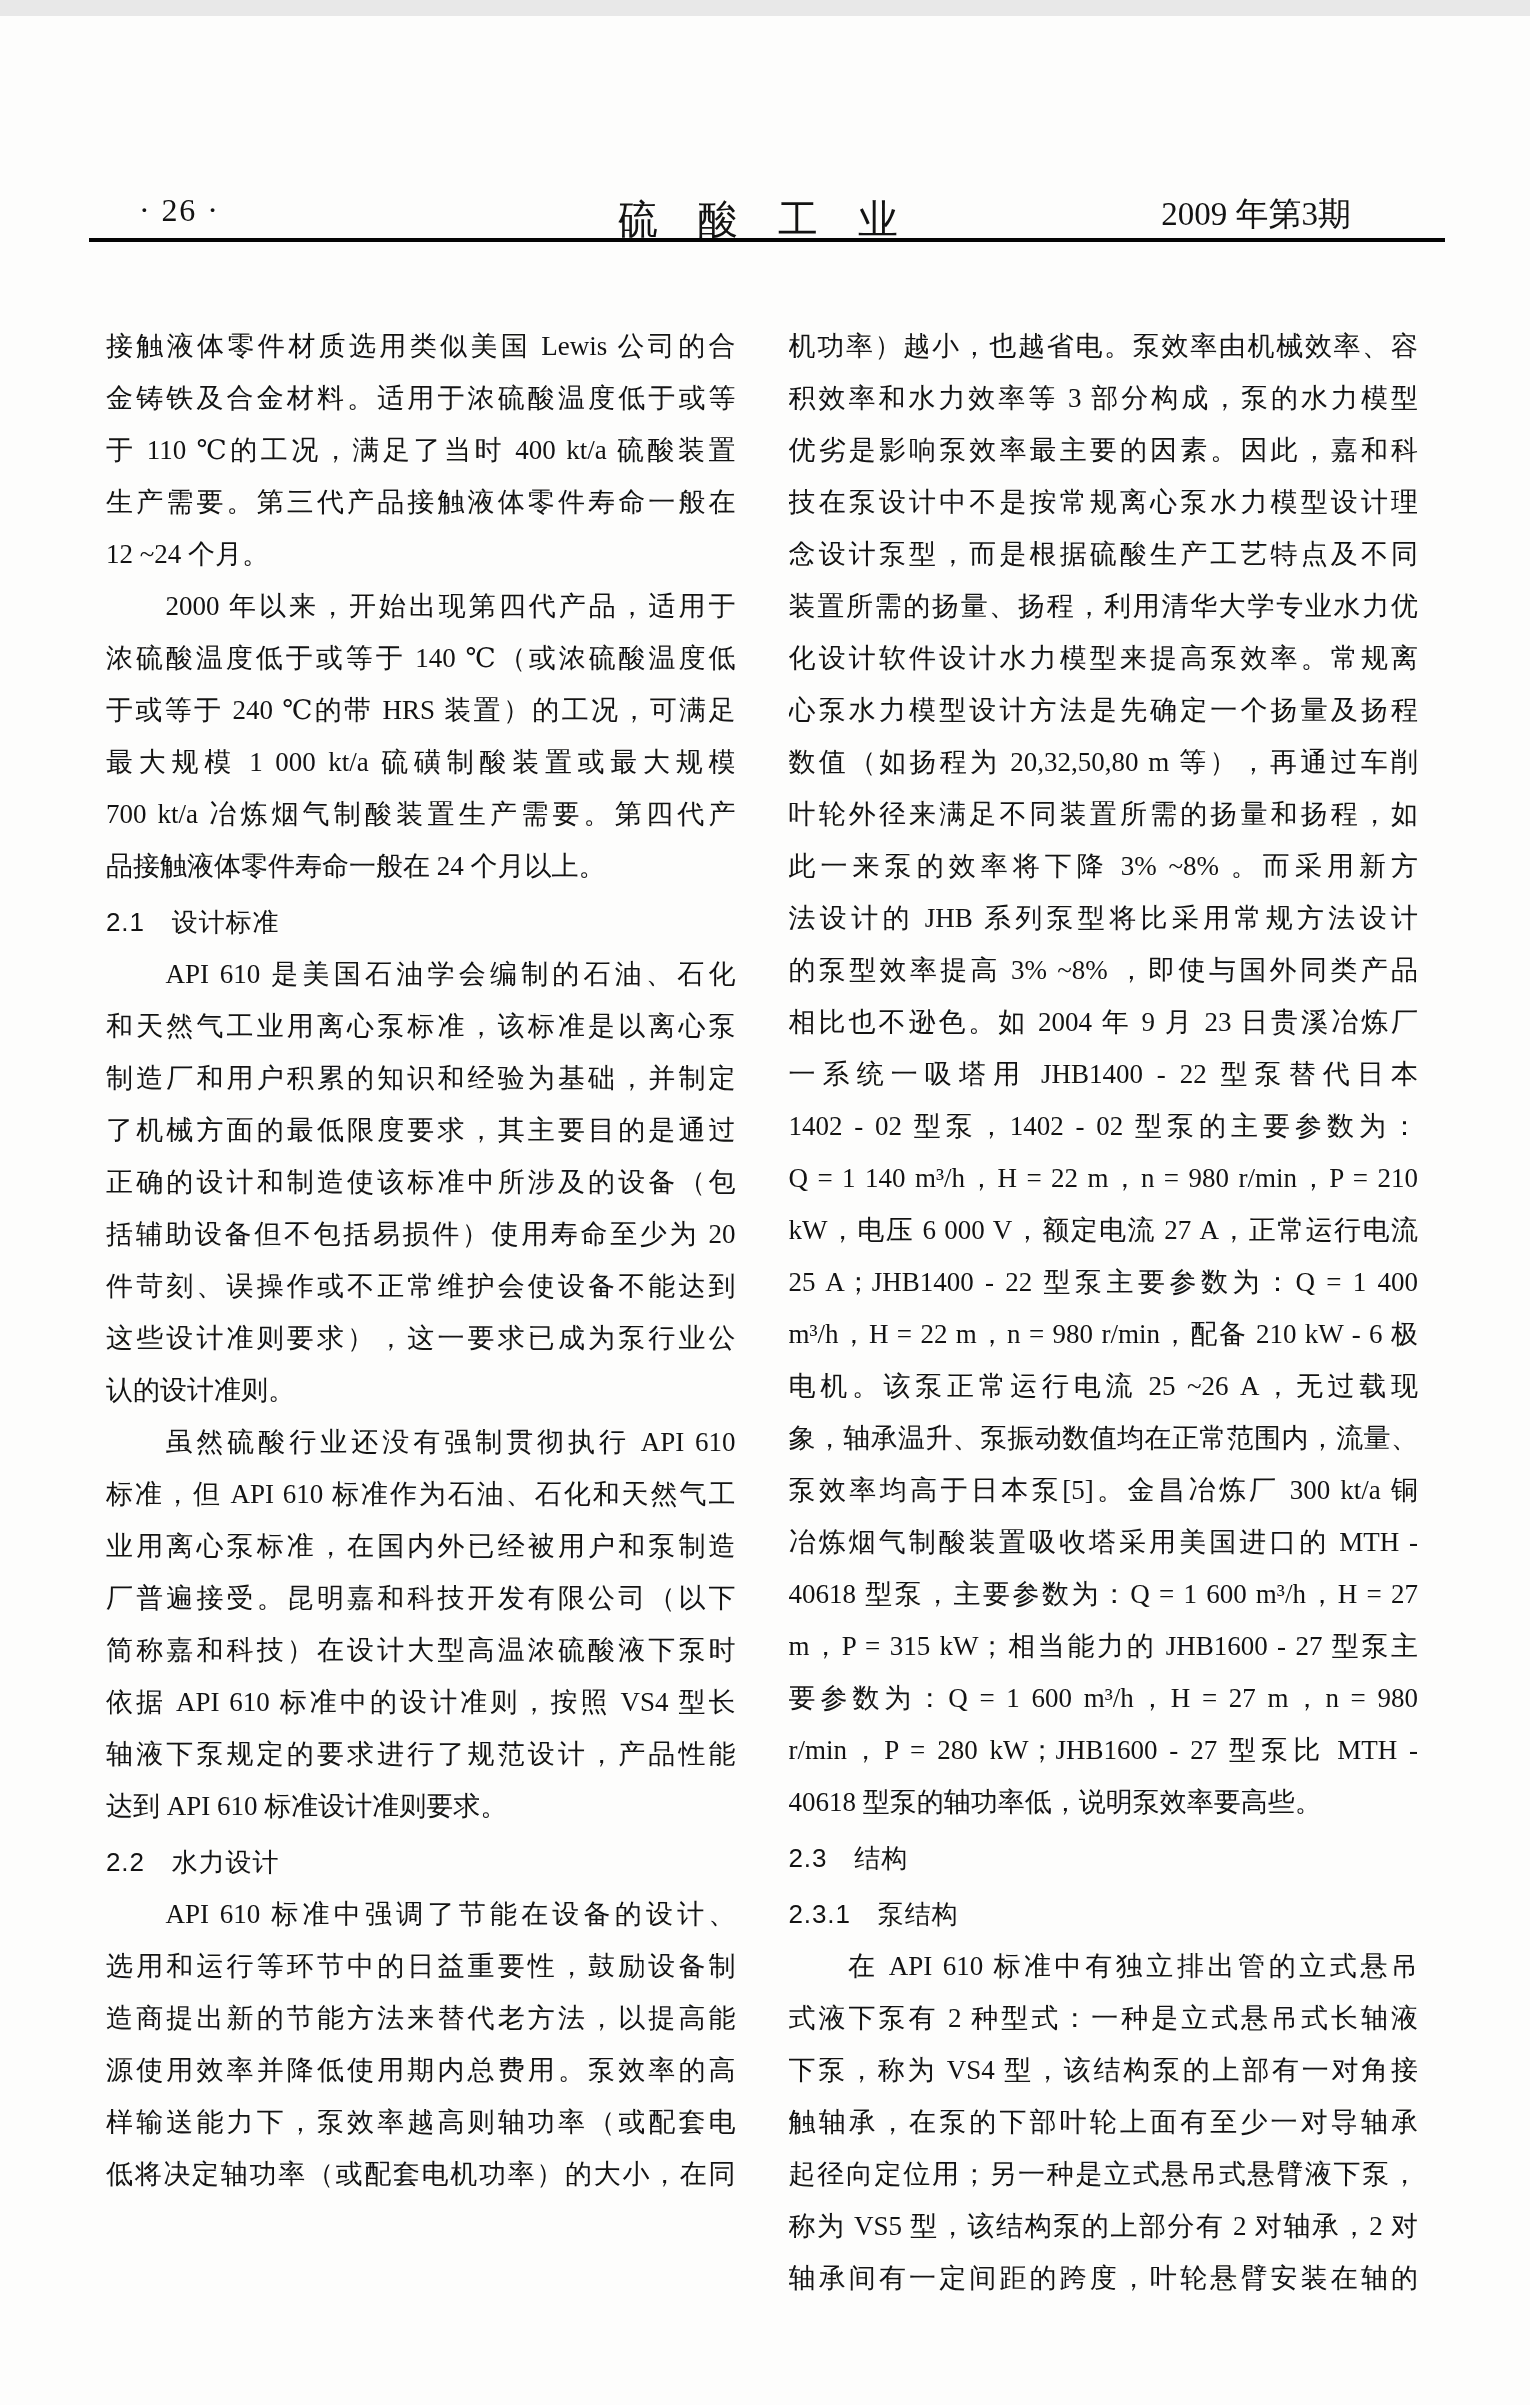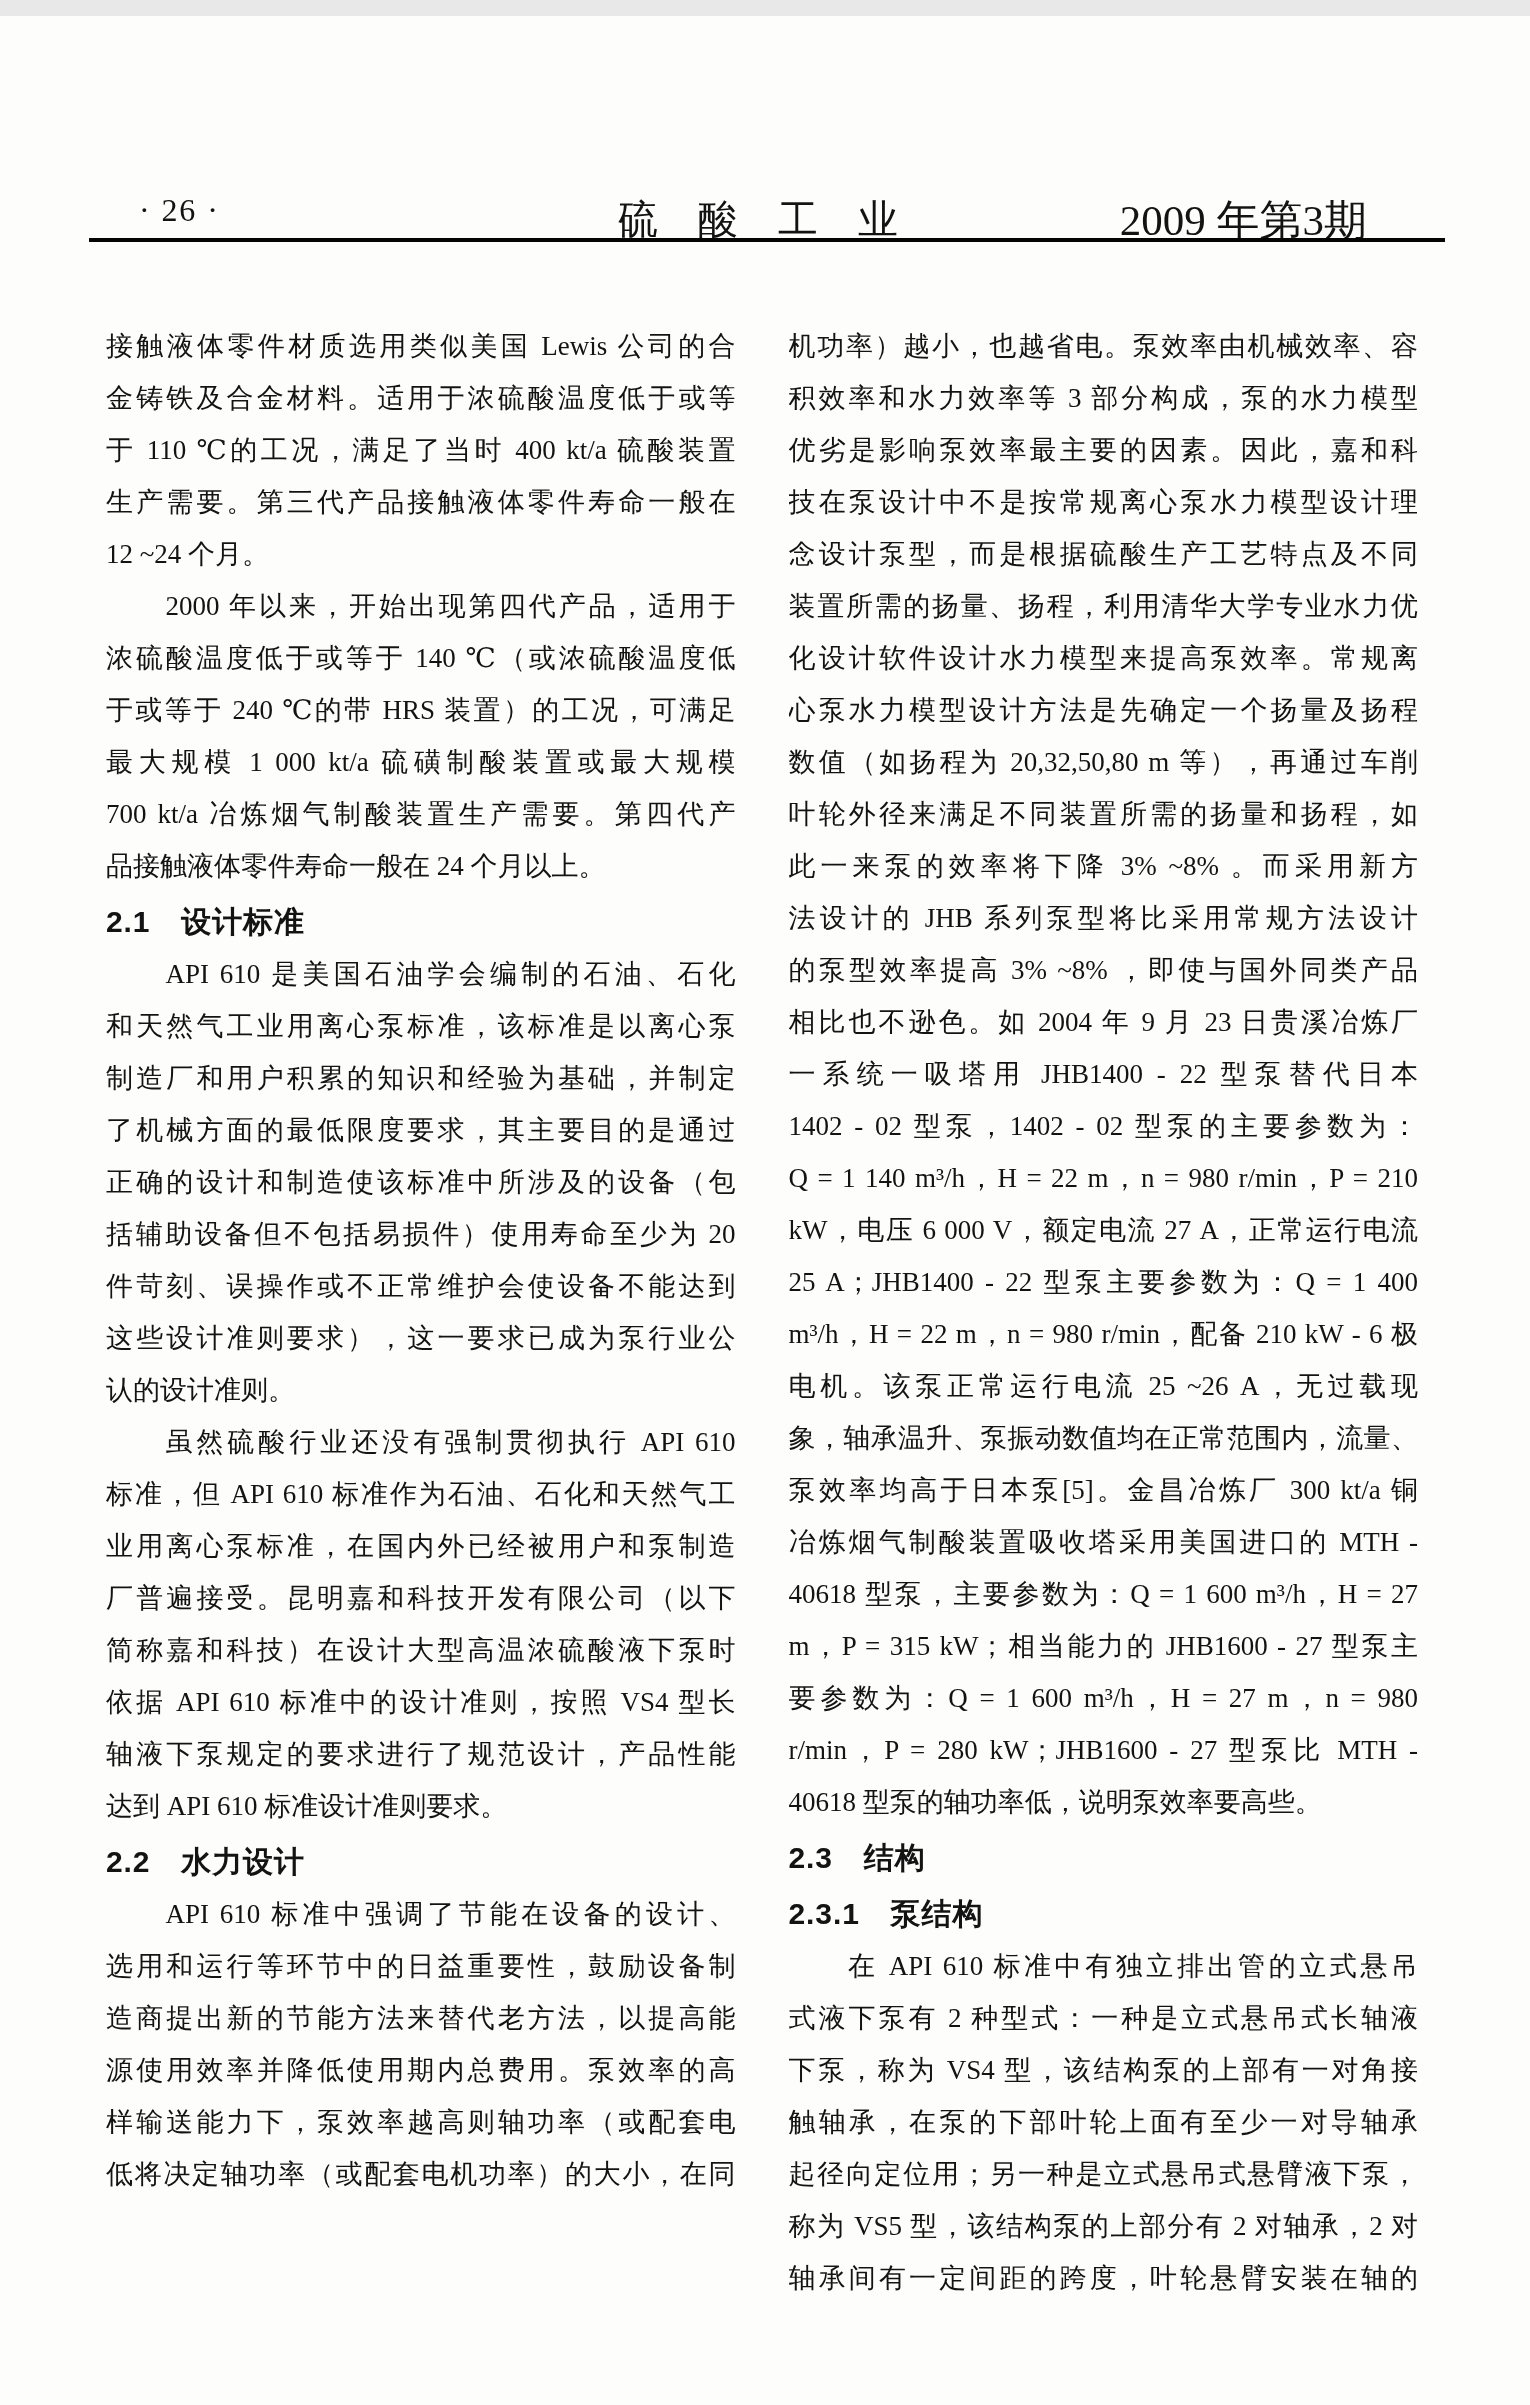--- a/index.html
+++ b/index.html
@@ -8,21 +8,21 @@
     position:relative;
     width:1531px;height:2406px;
     background:#fdfdfc;
     font-family:"Liberation Serif","DejaVu Serif",serif;
     color:#131313;
     overflow:hidden;
     margin:16px auto;
   }
   .hdr-pageno{position:absolute;left:139px;top:176px;font-size:32px;letter-spacing:1.9px;}
   .hdr-journal{position:absolute;left:0;right:0;top:176px;text-align:center;font-size:40px;letter-spacing:15px;}
-  .hdr-issue{position:absolute;right:164px;top:176px;font-size:43px;}
+  .hdr-issue{position:absolute;right:180px;top:176px;font-size:33px;}
   .hdr-rule{position:absolute;left:89px;top:222px;width:1356px;height:3.7px;background:#050505;}
   .columns{
     position:absolute;left:106px;top:304px;width:1312px;
     display:flex;gap:53px;
   }
   .column{flex:1 1 0;min-width:0;}
   .line{
     font-size:27px;
     height:52px;line-height:52px;
     text-align:justify;text-align-last:justify;
@@ -31,21 +31,21 @@
   .line.end{text-align-last:left;}
   .line.indent{text-indent:2.2em;}
   .line.h1{
     font-family:"Liberation Sans","DejaVu Sans",sans-serif;
     font-weight:bold;font-size:34px;
     height:70px;line-height:77px;
     text-align-last:left;letter-spacing:0.9px;
   }
   .line.h2{
     font-family:"Liberation Sans","DejaVu Sans",sans-serif;
-    font-weight:bold;font-size:30px;
+    font-weight:normal;font-size:26px;
     height:56px;line-height:60px;
     text-align-last:left;letter-spacing:0.9px;
   }
 </style>
 </head>
 <body>
 
 <div class="page">
   <div class="hdr-pageno">· 26 ·</div>
   <div class="hdr-journal">硫 酸 工 业</div>

